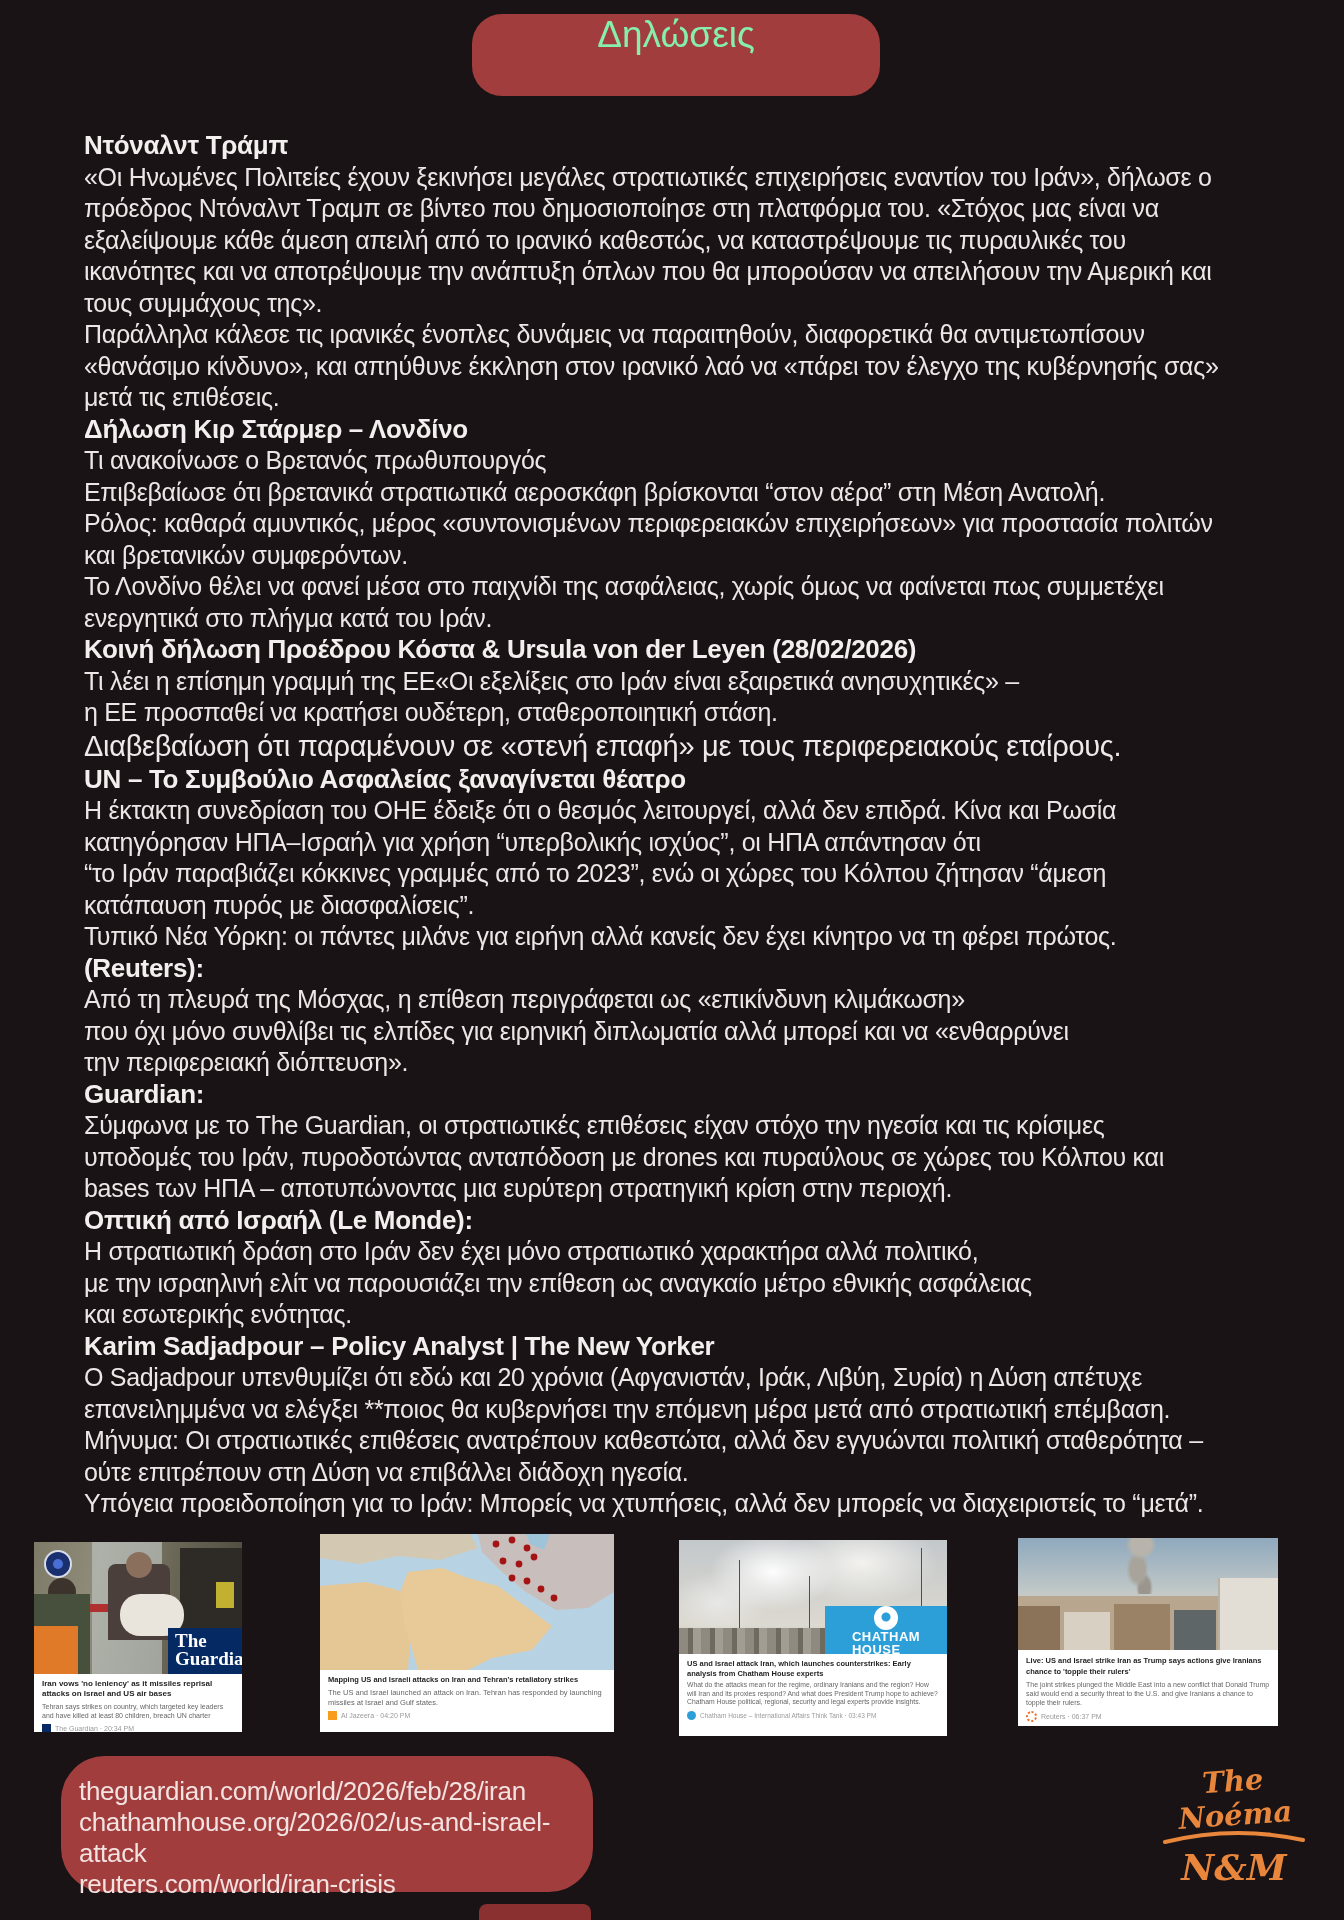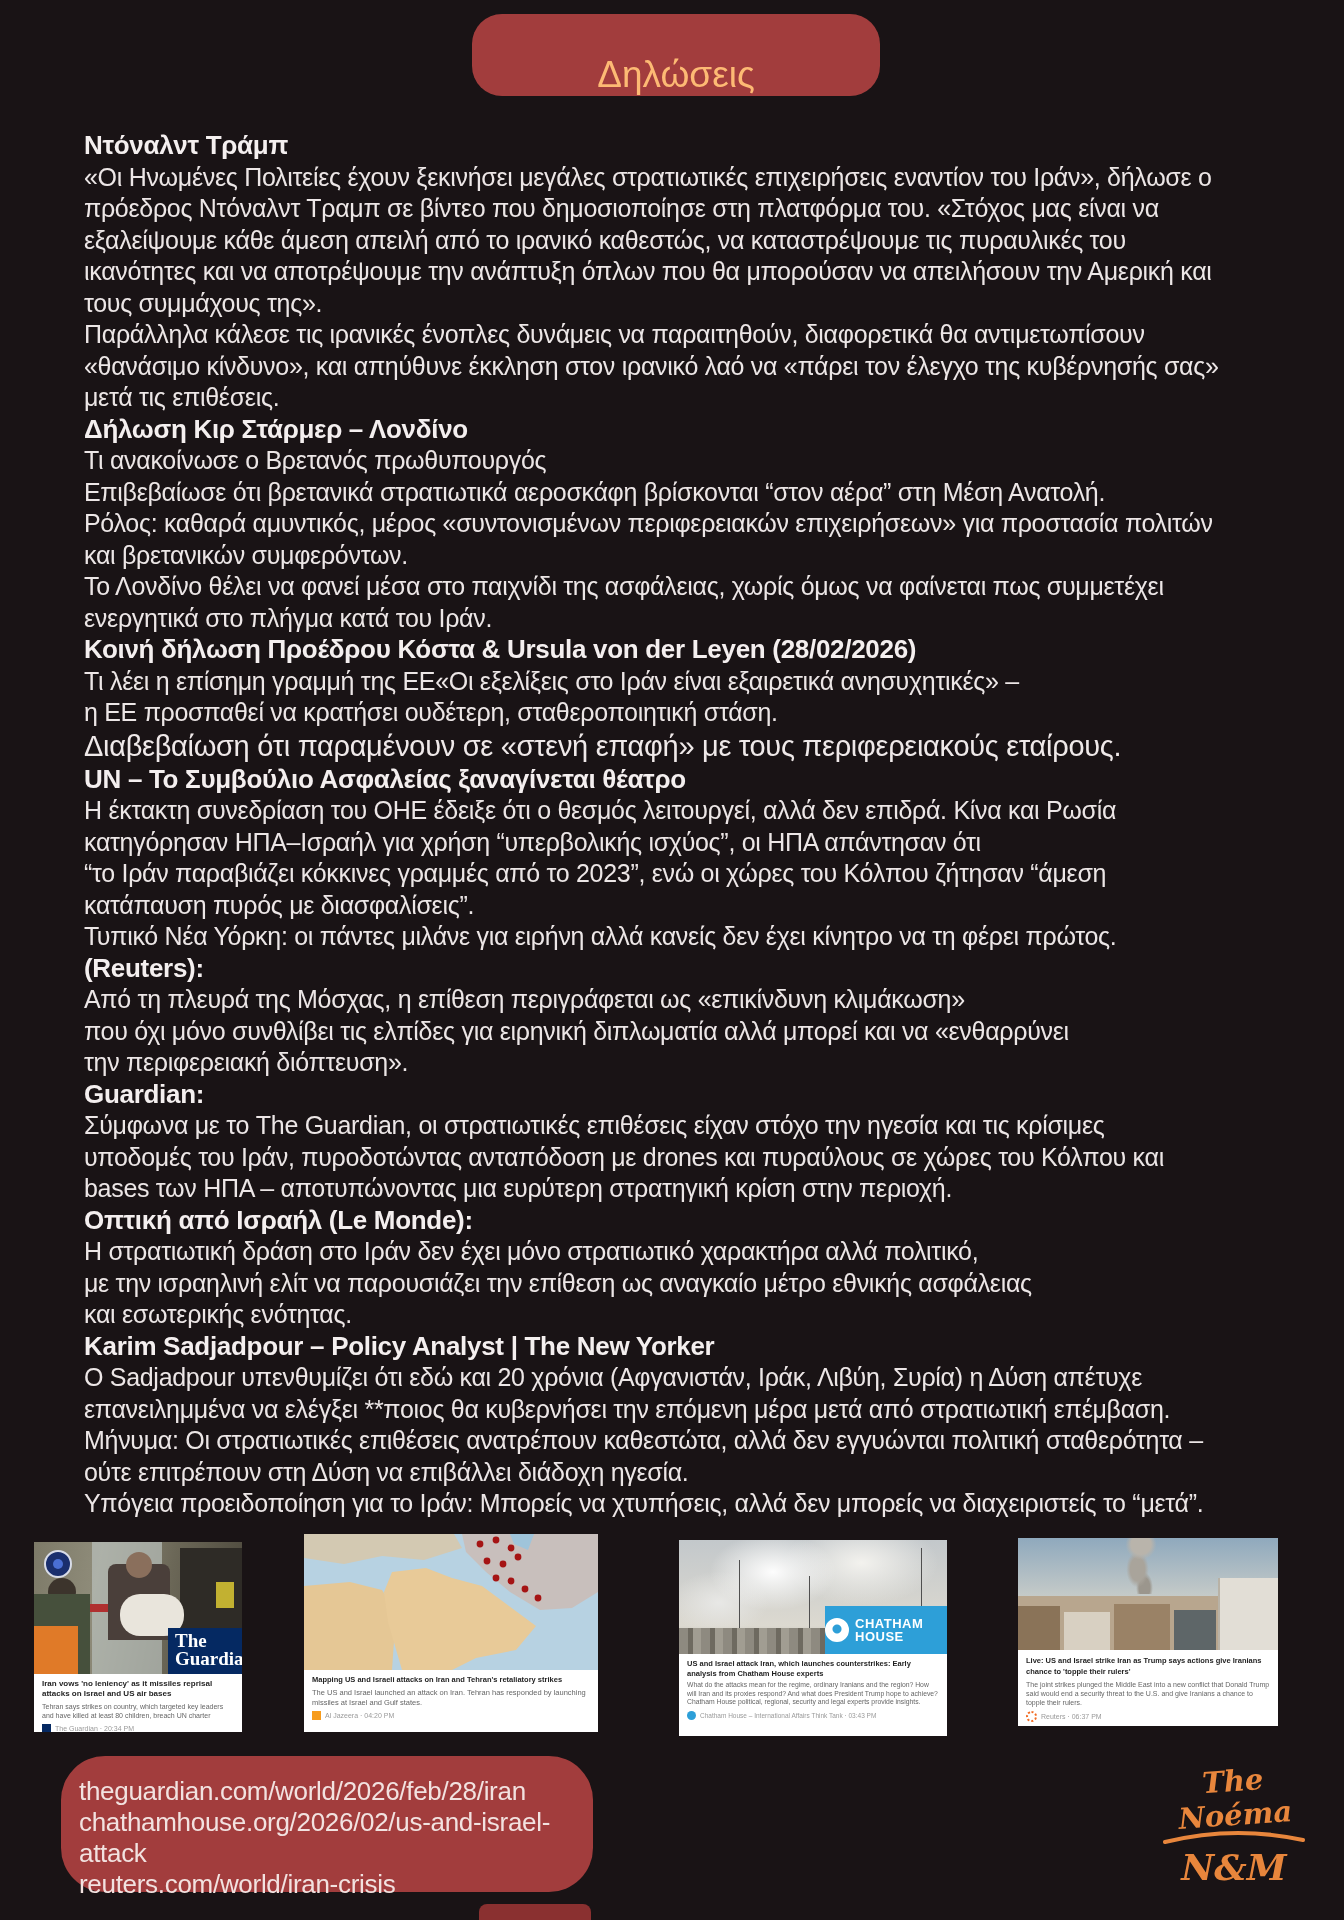--- a/index.html
+++ b/index.html
@@ -5,37 +5,37 @@
   html,body{margin:0;padding:0;}
   body{
     width:1344px;height:1920px;position:relative;overflow:hidden;
     background:#191315;color:#ece6e6;
     font-family:"Liberation Sans",sans-serif;
   }
   
   .title-pill{
     position:absolute;left:472px;top:14px;width:408px;height:82px;
     background:#a23d3d;border-radius:30px;
-    display:flex;align-items:flex-end;justify-content:center;
-    font-size:37px;color:#fdba74;
+    display:flex;align-items:flex-start;justify-content:center;
+    font-size:37px;color:#86efac;
   }
   
   .content{position:absolute;left:84px;top:130px;width:1262px;letter-spacing:-0.3px;}
   .sec-h{margin:0;font-size:26px;line-height:31.5px;font-weight:bold;color:#f4efef;}
   .sec-b{margin:0;font-size:25px;line-height:31.5px;white-space:pre-line;color:#ece6e6;}
   .sec-em{margin:0;font-size:29px;line-height:35px;color:#efe9e9;}
   
   .card{position:absolute;background:#fff;overflow:hidden;box-sizing:border-box;cursor:pointer;}
   .card-img{position:relative;width:100%;overflow:hidden;}
   .card-pad{padding:5px 8px 4px;}
   .card-h{font-weight:bold;color:#1f1f1f;}
   .card-s{color:#666;margin-top:3px;}
   .card-src{display:flex;align-items:center;gap:4px;color:#9a9a9a;margin-top:4px;white-space:nowrap;overflow:hidden;}
   .c1{left:34px;top:1542px;width:208px;height:190px;}
-  .c2{left:304px;top:1534px;width:294px;height:198px;}
+  .c2{left:320px;top:1534px;width:294px;height:198px;}
   .c3{left:679px;top:1540px;width:268px;height:196px;}
   .c4{left:1018px;top:1538px;width:260px;height:188px;}
   .c1 .card-img{height:132px;} .c2 .card-img{height:136px;}
   .c3 .card-img{height:114px;} .c4 .card-img{height:112px;}
   .c1 .card-h{font-size:8px;line-height:10px;} .c1 .card-s{font-size:7px;line-height:9px;} .c1 .card-src{font-size:7px;}
   .c2 .card-h{font-size:7.5px;line-height:10px;} .c2 .card-s{font-size:7.5px;line-height:9.5px;} .c2 .card-src{font-size:7px;}
   .c3 .card-h{font-size:7.5px;line-height:9.5px;} .c3 .card-s{font-size:6.8px;line-height:8.6px;} .c3 .card-src{font-size:6.5px;}
   .c4 .card-h{font-size:7.5px;line-height:11px;} .c4 .card-s{font-size:7px;line-height:9px;} .c4 .card-src{font-size:7px;}
   
   .g-scene{width:100%;height:100%;background:linear-gradient(100deg,#7d7a68 0%,#8f8c7a 30%,#6b6757 62%,#4a463a 100%);position:relative;}
@@ -60,21 +60,21 @@
   .ch-scene{width:100%;height:100%;position:relative;
     background:
       radial-gradient(90px 55px at 35% 28%, #fdfdfd 0%, rgba(250,250,250,0) 70%),
       radial-gradient(110px 60px at 68% 20%, #f3f2ee 0%, rgba(240,240,238,0) 70%),
       radial-gradient(70px 45px at 15% 55%, #e8e8e6 0%, rgba(230,230,228,0) 70%),
       linear-gradient(#c3c8cb,#dcd9d0 75%,#b6b2a6);}
   .ch-city{position:absolute;left:0;bottom:0;width:100%;height:26px;
     background:repeating-linear-gradient(90deg,#8e8a80 0 9px,#6e6a60 9px 14px,#a19d92 14px 22px);}
   .ch-ant{position:absolute;width:1px;background:#4f4f4f;}
   .ch-banner{position:absolute;right:0;bottom:0;width:122px;height:48px;background:#2d9fd8;
-    display:flex;align-items:center;gap:6px;padding-left:0;box-sizing:border-box;}
+    display:flex;align-items:center;padding-left:0;box-sizing:border-box;flex-direction:column;}
   .ch-circle{width:20px;height:20px;border-radius:50%;background:radial-gradient(circle at 50% 45%, #2d9fd8 0 4px, #fff 5px);flex:0 0 auto;border:2px solid #fff;}
   .ch-text{color:#fff;font-weight:bold;font-size:13px;line-height:13px;letter-spacing:.5px;}
   
   .r-scene{width:100%;height:100%;position:relative;background:linear-gradient(180deg,#8fa9bd,#d8d6cc 70%);}
   .r-smoke{position:absolute;left:88px;top:-6px;width:70px;height:62px;
     background:radial-gradient(22px 22px at 50% 20%, #b9b4ab 0 45%, rgba(185,180,171,0) 70%),
                radial-gradient(16px 26px at 45% 60%, #a9a49b 0 45%, rgba(170,165,155,0) 70%),
                radial-gradient(12px 22px at 55% 90%, #9b968d 0 45%, rgba(155,150,141,0) 70%);}
   .r-city{position:absolute;left:0;bottom:0;width:100%;height:54px;background:#b8a68e;}
   .r-b1{position:absolute;left:0;bottom:0;width:42px;height:44px;background:#8a7358;}

